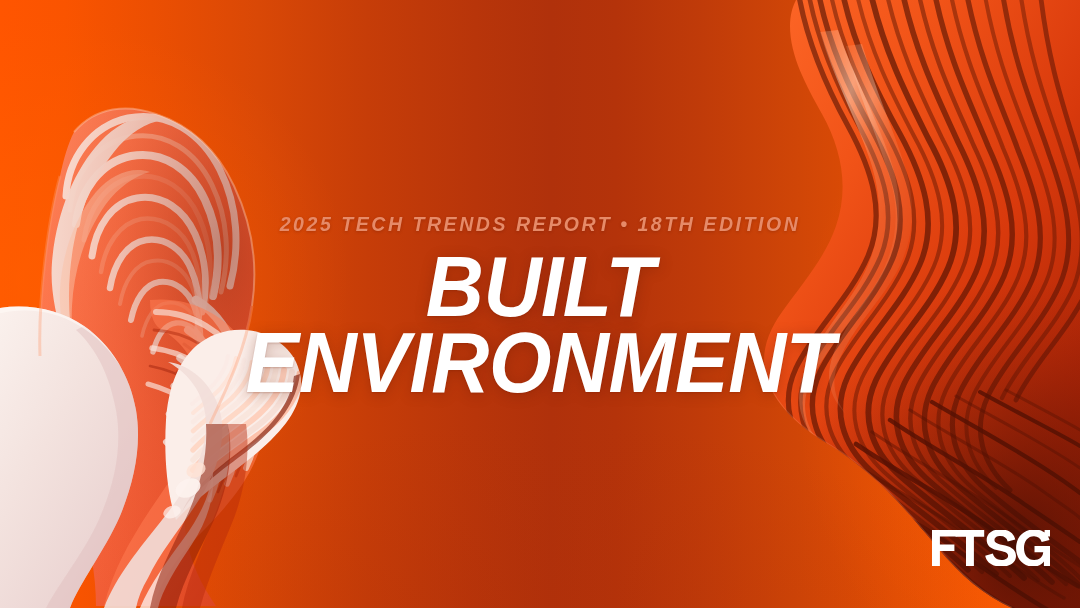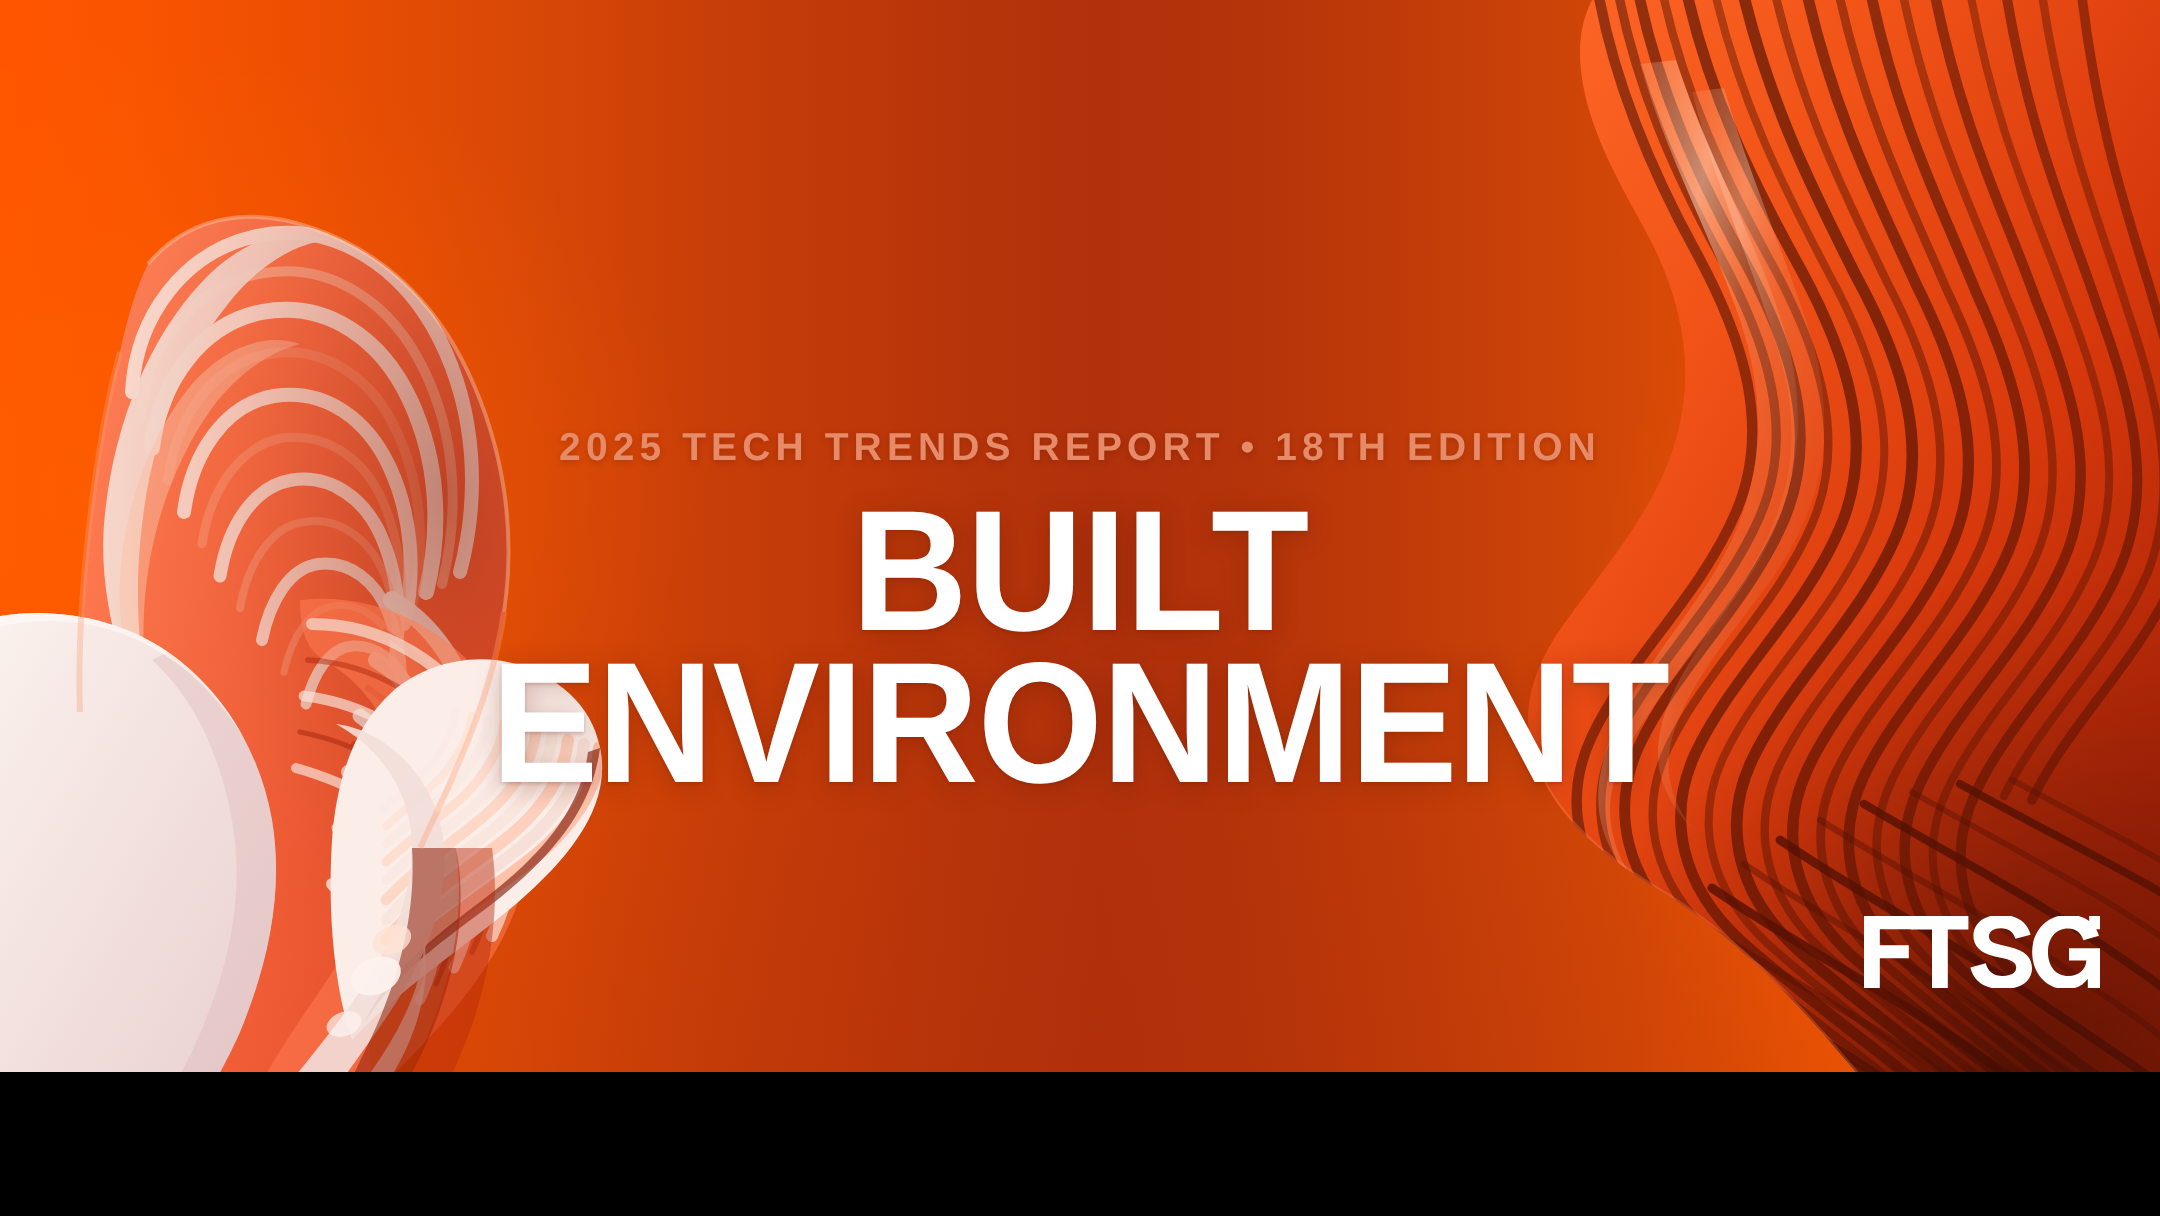--- a/index.html
+++ b/index.html
@@ -8,23 +8,24 @@
   html, body {
     width:1080px; height:608px;
     overflow:hidden;
     font-family:"Liberation Sans", sans-serif;
     background:#000;
   }
 
   
   .stage {
     position:relative;
-    width:1080px; height:536px;
+    width:1080px; height:608px;
     overflow:hidden;
     isolation:isolate;
+    font-style:italic;
   }
 
   
   .bg {
     position:absolute; inset:0;
     background:
       linear-gradient(90deg,
         #ff5500 0%,
         #fa5400 6%,
         #ec4f02 14%,

